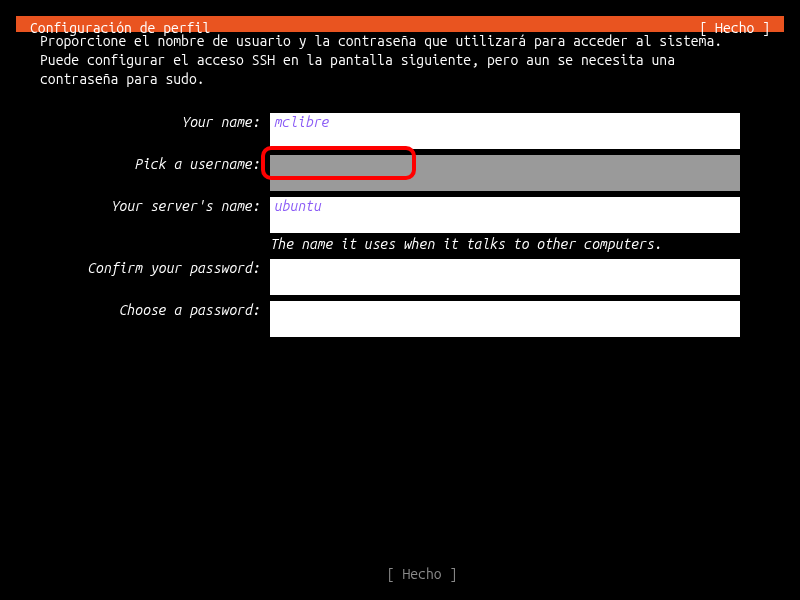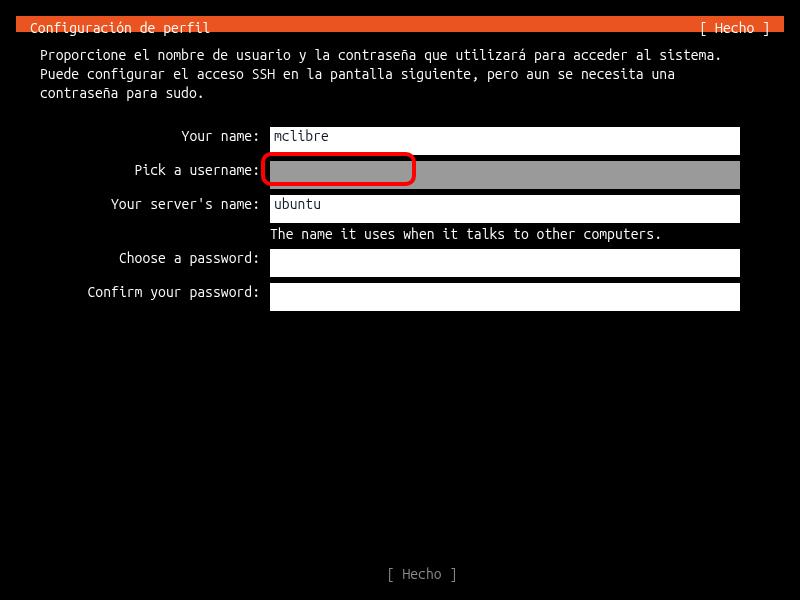--- a/index.html
+++ b/index.html
@@ -17,50 +17,51 @@
     background: #e95420;
     color: #ffffff;
     height: 16px;
     line-height: 24px;
     padding: 0 14px;
     display: flex;
     justify-content: space-between;
     margin: 16px 16px 0 16px;
   }
   .content {
-    padding: 14px 40px 0 40px;
+    padding: 0 40px 0 40px;
   }
   .intro {
     color: #ffffff;
     line-height: 1.35;
     margin-bottom: 24px;
     white-space: pre-wrap;
   }
   .form-row {
     display: flex;
     align-items: flex-start;
     margin-bottom: 6px;
   }
   .form-group {
+    font-style: italic;
   }
   .label-col {
     width: 230px;
     text-align: right;
     padding-right: 10px;
     color: #ffffff;
     line-height: 18px;
   }
   .input-col {
     flex: 1;
     position: relative;
   }
   .input-field {
     background: #ffffff;
-    color: #0f172a;
-    height: 28px;
+    color: #8b5cf6;
+    height: 36px;
     line-height: 18px;
     padding: 0 4px;
     width: 470px;
   }
   .input-field.focused-grey {
     background: #9a9a9a;
   }
   .hint {
     color: #ffffff;
     line-height: 18px;
@@ -120,30 +121,30 @@
       <div class="label-col">Your server's name:</div>
       <div class="input-col">
         <div class="input-field">ubuntu</div>
         <div class="hint">The name it uses when it talks to other computers.</div>
       </div>
     </div>
   </div>
 
   <div class="form-group">
     <div class="form-row">
-      <div class="label-col">Choose a password:</div>
+      <div class="label-col">Confirm your password:</div>
       <div class="input-col">
         <div class="input-field"></div>
       </div>
     </div>
   </div>
 
   <div class="form-group">
     <div class="form-row">
-      <div class="label-col">Confirm your password:</div>
+      <div class="label-col">Choose a password:</div>
       <div class="input-col">
         <div class="input-field"></div>
       </div>
     </div>
   </div>
 </div>
 
 <div class="footer">
   <span class="footer-btn">[ Hecho     ]</span>
 </div>

